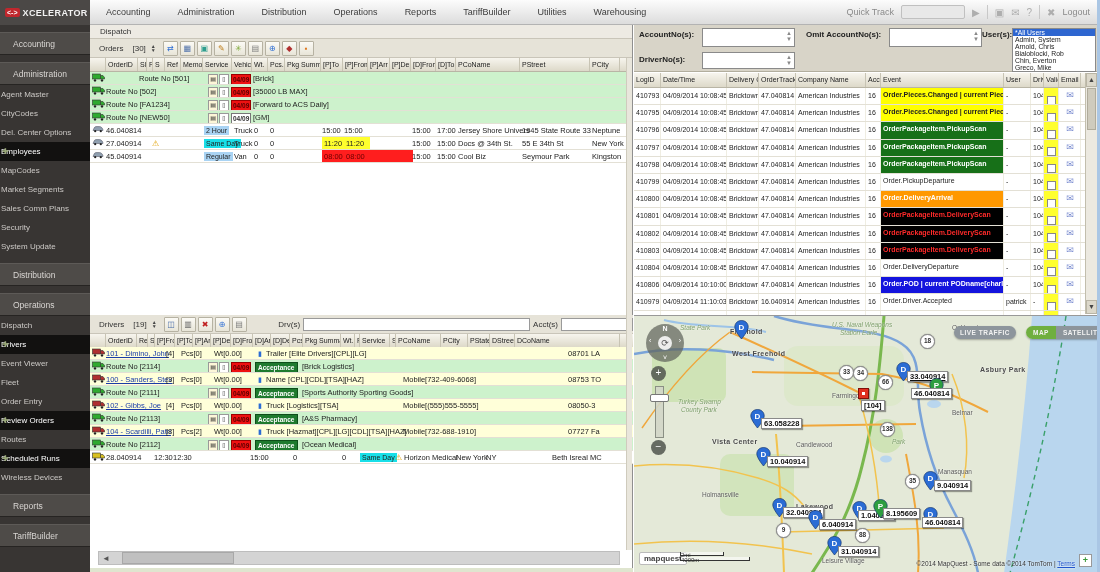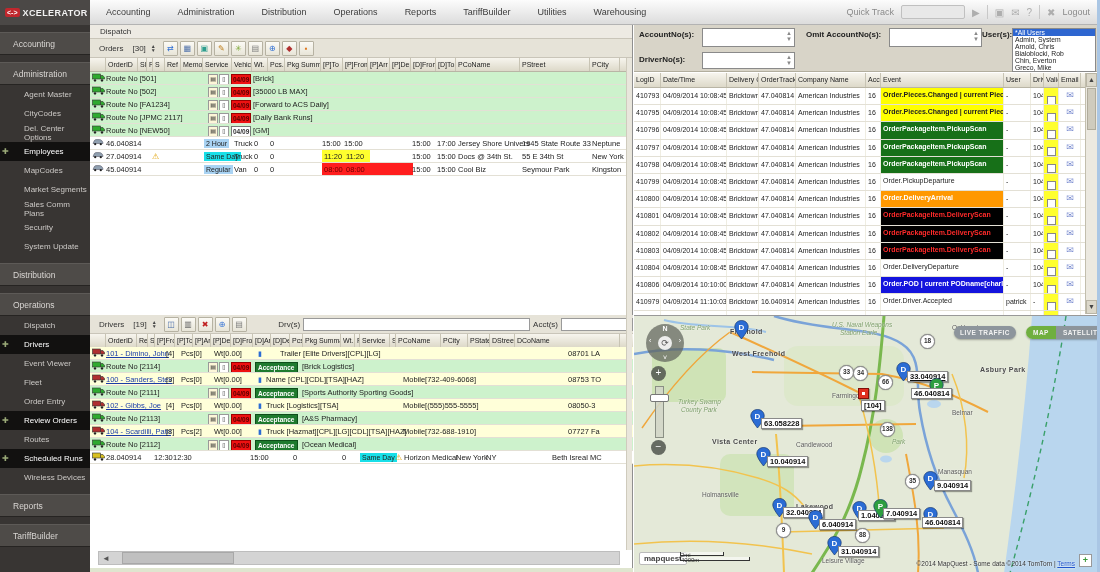--- a/index.html
+++ b/index.html
@@ -14,21 +14,21 @@
   .menu{display:flex;align-items:center;gap:27px;padding-left:16px;font-size:9px;color:#3c3c3c;}
   .menu-item{cursor:default;}
   .topright{margin-left:auto;display:flex;align-items:center;gap:7px;padding-right:10px;color:#8a8a8a;font-size:9px;}
   .qt-input{width:62px;height:12px;background:#e8e8e8;border:1px solid #c0c0c0;border-radius:2px;}
   .tr-ic{color:#aeaeae;font-size:10px;}
   .tr-sep{width:1px;height:14px;background:#c8c8c8;}
   
   .sidebar{position:absolute;left:0;top:25px;width:90px;height:547px;background:#383533;overflow:hidden;}
   .side-header{height:21px;margin-top:7px;background:#4e4b48;border-top:1px solid #5d5a57;border-bottom:1px solid #262422;
                color:#d9d6d3;display:flex;align-items:center;padding-left:13px;font-size:8.5px;}
-  .side-item{height:19px;display:flex;align-items:center;padding-left:24px;color:#ccc9c6;font-size:8px;position:relative;}
+  .side-item{height:19px;display:flex;align-items:center;padding-left:1px;color:#ccc9c6;font-size:8px;position:relative;}
   .side-item.active{background:#121110;color:#fff;}
   .side-arrow{position:absolute;left:2px;color:#9aa977;font-size:8px;}
   
   .main{position:absolute;left:90px;top:25px;width:543px;height:547px;background:#fff;border-right:1px solid #8f8f8f;box-sizing:border-box;}
   .panel-title{height:14px;background:#edeae3;border-bottom:1px solid #c9c5b9;font-size:8px;padding:2px 0 0 10px;color:#333;box-sizing:border-box;}
   .toolbar{height:19px;background:#e6e3d8;border-bottom:1px solid #c9c5b9;display:flex;align-items:center;gap:3px;padding-left:9px;box-sizing:border-box;}
   .tb-label{font-size:8px;color:#333;margin-right:6px;}
   .tb-count{font-size:8px;color:#333;margin-right:2px;}
   .spin{display:flex;flex-direction:column;line-height:4px;font-size:5px;color:#444;margin-right:4px;}
   .tool-ic{width:13px;height:13px;border:1px solid #b6b2a2;background:linear-gradient(#fbfaf5,#e8e5d8);
@@ -286,21 +286,21 @@
         <div class="hcell" style="width: 30px;">PCity</div>
       </div>
     <div id="orders-body">
         <div class="row route">
           <span class="abs" style="left: 2px; top: 1px;"><svg width="13" height="9" viewBox="0 0 13 9">
               <rect x="0.5" y="1" width="8" height="5" fill="#2faa2f" stroke="#333" stroke-width="0.6"></rect>
               <path d="M8.5 2.5h2.4l1.6 2v1.5h-4z" fill="#2faa2f" stroke="#333" stroke-width="0.6"></path>
               <circle cx="3" cy="7.4" r="1.2" fill="#222"></circle>
               <circle cx="10" cy="7.4" r="1.2" fill="#222"></circle>
             </svg></span>
-          <span class="abs" style="left: 16px;">Route No [501]</span>
+          <span class="abs" style="left: 3px; padding-left: 46px;">Route No [501]</span>
           <span class="abs mini-ic" style="left: 118px;">▤</span>
           <span class="abs mini-ic w" style="left: 129px;">▯</span>
           <span class="abs datebadge alert" style="left: 141px;">04/09</span>
           <span class="abs" style="left: 163px;">[Brick]</span>
         </div>
         <div class="row route">
           <span class="abs" style="left: 2px; top: 1px;"><svg width="13" height="9" viewBox="0 0 13 9">
               <rect x="0.5" y="1" width="8" height="5" fill="#2faa2f" stroke="#333" stroke-width="0.6"></rect>
               <path d="M8.5 2.5h2.4l1.6 2v1.5h-4z" fill="#2faa2f" stroke="#333" stroke-width="0.6"></path>
               <circle cx="3" cy="7.4" r="1.2" fill="#222"></circle>
@@ -317,33 +317,20 @@
               <rect x="0.5" y="1" width="8" height="5" fill="#2faa2f" stroke="#333" stroke-width="0.6"></rect>
               <path d="M8.5 2.5h2.4l1.6 2v1.5h-4z" fill="#2faa2f" stroke="#333" stroke-width="0.6"></path>
               <circle cx="3" cy="7.4" r="1.2" fill="#222"></circle>
               <circle cx="10" cy="7.4" r="1.2" fill="#222"></circle>
             </svg></span>
           <span class="abs" style="left: 16px;">Route No [FA1234]</span>
           <span class="abs mini-ic" style="left: 118px;">▤</span>
           <span class="abs mini-ic w" style="left: 129px;">▯</span>
           <span class="abs datebadge alert" style="left: 141px;">04/09</span>
           <span class="abs" style="left: 163px;">[Forward to ACS Daily]</span>
-        </div>
-        <div class="row route">
-          <span class="abs" style="left: 2px; top: 1px;"><svg width="13" height="9" viewBox="0 0 13 9">
-              <rect x="0.5" y="1" width="8" height="5" fill="#2faa2f" stroke="#333" stroke-width="0.6"></rect>
-              <path d="M8.5 2.5h2.4l1.6 2v1.5h-4z" fill="#2faa2f" stroke="#333" stroke-width="0.6"></path>
-              <circle cx="3" cy="7.4" r="1.2" fill="#222"></circle>
-              <circle cx="10" cy="7.4" r="1.2" fill="#222"></circle>
-            </svg></span>
-          <span class="abs" style="left: 16px;">Route No [JPMC 2117]</span>
-          <span class="abs mini-ic" style="left: 118px;">▤</span>
-          <span class="abs mini-ic w" style="left: 129px;">▯</span>
-          <span class="abs datebadge alert" style="left: 141px;">04/09</span>
-          <span class="abs" style="left: 163px;">[Daily Bank Runs]</span>
         </div>
         <div class="row route">
           <span class="abs" style="left: 2px; top: 1px;"><svg width="13" height="9" viewBox="0 0 13 9">
               <rect x="0.5" y="1" width="8" height="5" fill="#2faa2f" stroke="#333" stroke-width="0.6"></rect>
               <path d="M8.5 2.5h2.4l1.6 2v1.5h-4z" fill="#2faa2f" stroke="#333" stroke-width="0.6"></path>
               <circle cx="3" cy="7.4" r="1.2" fill="#222"></circle>
               <circle cx="10" cy="7.4" r="1.2" fill="#222"></circle>
             </svg></span>
           <span class="abs" style="left: 16px;">Route No [NEW50]</span>
           <span class="abs mini-ic" style="left: 118px;">▤</span>
@@ -462,21 +449,21 @@
               <rect x="0.5" y="1" width="8" height="5" fill="#b03030" stroke="#333" stroke-width="0.6"></rect>
               <path d="M8.5 2.5h2.4l1.6 2v1.5h-4z" fill="#b03030" stroke="#333" stroke-width="0.6"></path>
               <circle cx="3" cy="7.4" r="1.2" fill="#222"></circle>
               <circle cx="10" cy="7.4" r="1.2" fill="#222"></circle>
             </svg></span>
           <span class="abs drv-link" style="left: 16px;">101 - Dimino, John</span>
           <span class="abs" style="left: 76px;">[4]</span>
           <span class="abs" style="left: 91px;">Pcs[0]</span>
           <span class="abs" style="left: 124px;">Wt[0.00]</span>
           <span class="abs" style="left: 168px; color: rgb(43, 108, 212); font-size: 7px;">▮</span>
-          <span class="abs" style="left: 176px; margin-left: 14px;">Trailer [Elite Drivers][CPL][LG]</span>
+          <span class="abs" style="left: 176px;">Trailer [Elite Drivers][CPL][LG]</span>
           <span class="abs" style="left: 478px;">08701 LA</span>
         </div>
         <div class="row route">
           <span class="abs" style="left: 2px; top: 1px;"><svg width="13" height="9" viewBox="0 0 13 9">
               <rect x="0.5" y="1" width="8" height="5" fill="#2faa2f" stroke="#333" stroke-width="0.6"></rect>
               <path d="M8.5 2.5h2.4l1.6 2v1.5h-4z" fill="#2faa2f" stroke="#333" stroke-width="0.6"></path>
               <circle cx="3" cy="7.4" r="1.2" fill="#222"></circle>
               <circle cx="10" cy="7.4" r="1.2" fill="#222"></circle>
             </svg></span>
           <span class="abs" style="left: 16px;">Route No [2114]</span>
@@ -956,21 +943,21 @@
           <div class="mlab" style="left: 185px; top: 203px;">6.040914</div>
           <div class="marker" style="left: 218px; top: 185px;"><svg width="15" height="20" viewBox="0 0 15 20">
               <path d="M7.5 0.5 C3.6 0.5 0.8 3.3 0.8 6.9 C0.8 11 7.5 19 7.5 19 S14.2 11 14.2 6.9 C14.2 3.3 11.4 0.5 7.5 0.5 Z" fill="#2b6cd4" stroke="#16366e" stroke-width="0.7"></path>
               <text x="7.5" y="9.8" text-anchor="middle" font-size="8" font-weight="bold" fill="#fff" font-family="Liberation Sans, sans-serif">D</text>
             </svg></div>
           <div class="mlab" style="left: 224px; top: 194px;">1.040914</div>
           <div class="marker" style="left: 239px; top: 183px;"><svg width="15" height="20" viewBox="0 0 15 20">
               <path d="M7.5 0.5 C3.6 0.5 0.8 3.3 0.8 6.9 C0.8 11 7.5 19 7.5 19 S14.2 11 14.2 6.9 C14.2 3.3 11.4 0.5 7.5 0.5 Z" fill="#2e9e40" stroke="#16366e" stroke-width="0.7"></path>
               <text x="7.5" y="9.8" text-anchor="middle" font-size="8" font-weight="bold" fill="#fff" font-family="Liberation Sans, sans-serif">P</text>
             </svg></div>
-          <div class="mlab" style="left: 249px; top: 192px;">7.040914</div>
+          <div class="mlab" style="left: 249px; top: 192px;">8.195609</div>
           <div class="marker" style="left: 289px; top: 191px;"><svg width="15" height="20" viewBox="0 0 15 20">
               <path d="M7.5 0.5 C3.6 0.5 0.8 3.3 0.8 6.9 C0.8 11 7.5 19 7.5 19 S14.2 11 14.2 6.9 C14.2 3.3 11.4 0.5 7.5 0.5 Z" fill="#2b6cd4" stroke="#16366e" stroke-width="0.7"></path>
               <text x="7.5" y="9.8" text-anchor="middle" font-size="8" font-weight="bold" fill="#fff" font-family="Liberation Sans, sans-serif">D</text>
             </svg></div>
           <div class="mlab" style="left: 288px; top: 201px;">46.040814</div>
           <div class="marker" style="left: 193px; top: 220px;"><svg width="15" height="20" viewBox="0 0 15 20">
               <path d="M7.5 0.5 C3.6 0.5 0.8 3.3 0.8 6.9 C0.8 11 7.5 19 7.5 19 S14.2 11 14.2 6.9 C14.2 3.3 11.4 0.5 7.5 0.5 Z" fill="#2b6cd4" stroke="#16366e" stroke-width="0.7"></path>
               <text x="7.5" y="9.8" text-anchor="middle" font-size="8" font-weight="bold" fill="#fff" font-family="Liberation Sans, sans-serif">D</text>
             </svg></div>
           <div class="mlab" style="left: 204px; top: 230px;">31.040914</div>

